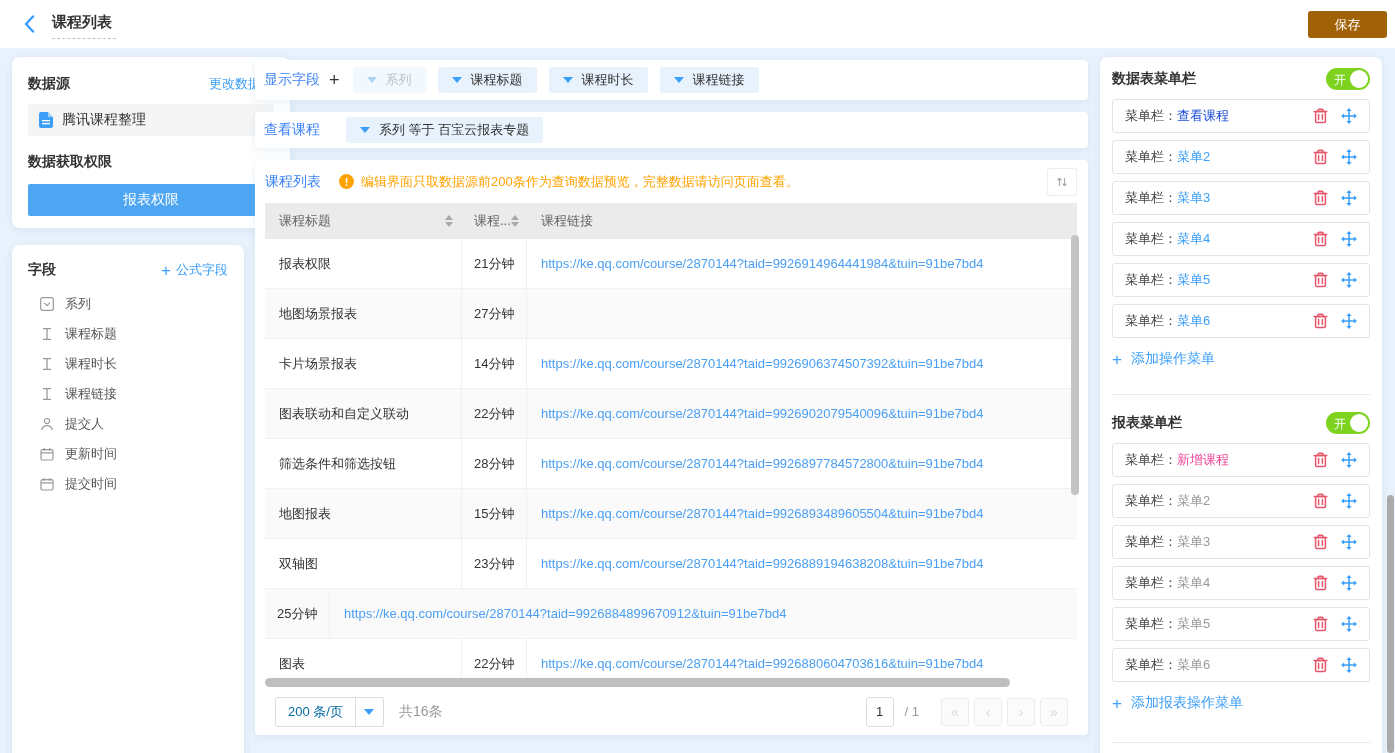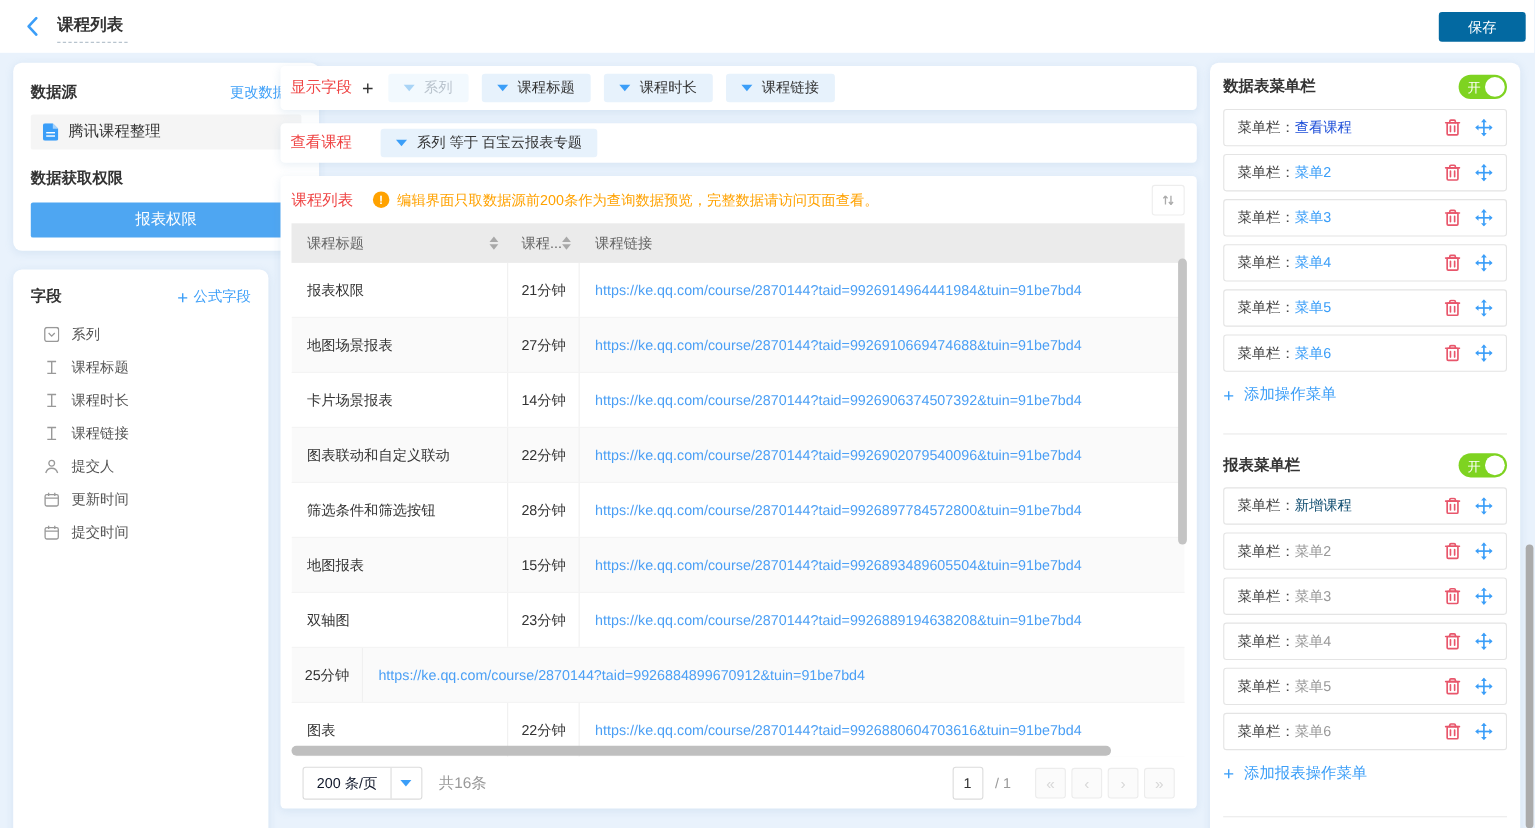--- a/index.html
+++ b/index.html
@@ -10,21 +10,21 @@
     font-family:"Liberation Sans","DejaVu Sans",sans-serif;
     color:#333;
   }
   .card { position:absolute; background:#fff; border-radius:8px; box-shadow:0 2px 8px rgba(120,160,200,.16); }
 
   
   .topbar { position:absolute; inset:0 0 auto 0; height:48px; background:#fff; z-index:6; }
   .back-btn { position:absolute; left:24px; top:15px; cursor:pointer; }
   .page-title { position:absolute; left:52px; top:13px; font-size:15px; font-weight:bold; color:#333;
                 padding:0 4px 6px 0; border-bottom:1px dashed #B8C4CE; }
-  .save-btn { position:absolute; right:8px; top:11px; width:79px; height:27px; background:#0369a1;
+  .save-btn { position:absolute; right:8px; top:11px; width:79px; height:27px; background:#a16207;
               color:#fff; font-size:13px; border:none; border-radius:3px; cursor:pointer; }
 
   
   .ds-card { left:12px; top:57px; width:278px; height:171px; padding:18px 16px; }
   .row-between { display:flex; justify-content:space-between; align-items:center; }
   .h { font-size:14px; font-weight:bold; color:#333; }
   .blue-link { font-size:13px; color:#3B9EF8; cursor:pointer; }
   .ds-item { margin-top:11px; height:32px; background:#F5F5F5; border-radius:2px;
              display:flex; align-items:center; gap:9px; padding:0 11px; font-size:14px; color:#333; cursor:pointer; }
   .perm-head { margin-top:17px; }
@@ -34,21 +34,21 @@
   .fields-card { left:12px; top:245px; width:232px; height:560px; padding:16px; }
   .field-list { margin-top:10px; }
   .field-item { display:flex; align-items:center; gap:11px; height:30px; padding-left:12px;
                 font-size:13px; color:#555; cursor:pointer; }
   .f-icon { width:14px; height:14px; display:flex; align-items:center; justify-content:center; }
   .plus-glyph { color:#3B9EF8; font-size:17px; font-weight:400; line-height:1; }
 
   
   .df-card { left:255px; top:60px; width:833px; height:40px; border-radius:4px;
              display:flex; align-items:center; padding:0 9px; }
-  .section-label { font-size:14px; color:#ef4444; }
+  .section-label { font-size:14px; color:#3b82f6; }
   .plus-inline { font-size:18px; color:#333; margin:0 9px 0 9px; line-height:1; cursor:pointer; }
   .tag-row { display:flex; gap:12px; }
   .tag { height:26px; background:#E7F2FC; border-radius:3px; display:flex; align-items:center;
          gap:9px; padding:0 14px; font-size:13px; color:#333; cursor:pointer; }
   .tri { width:0; height:0; border-left:5px solid transparent; border-right:5px solid transparent;
          border-top:6px solid #3B9EF8; }
   .tag.dimmed { background:#F2F9FE; color:#B9C3CD; }
   .tag.dimmed .tri { border-top-color:#A9D4F6; }
 
   .filter-card { left:255px; top:112px; width:833px; height:36px; border-radius:4px;
@@ -80,42 +80,42 @@
   .td { display:flex; align-items:center; height:100%; }
   .td1 { width:197px; padding-left:14px; border-right:1px solid #F0F0F0; }
   .td2 { width:65px; padding-left:12px; border-right:1px solid #F0F0F0;text-align:right; }
   .td3 { flex:1; padding-left:14px; color:#4A9FF5; cursor:pointer; }
 
   .h-scroll { position:absolute; left:10px; top:518px; width:745px; height:9px; background:#BFBFBF; border-radius:5px; cursor:pointer; }
   .v-scroll-table { position:absolute; left:816px; top:75px; width:8px; height:260px; background:#C4C4C4; border-radius:4px; cursor:pointer; }
 
   .pager { position:absolute; left:0; bottom:0; width:100%; height:47px; display:flex; align-items:center; padding:0 20px; }
   .page-size { display:flex; height:30px; border:1px solid #DCDCDC; border-radius:3px; align-items:center; background:#fff; cursor:pointer; }
-  .ps-text { padding:0 12px; font-size:13px; color:#0f172a; }
+  .ps-text { padding:0 12px; font-size:13px; color:#0369a1; }
   .ps-arrow { width:28px; align-self:stretch; border-left:1px solid #DCDCDC; display:flex; align-items:center; justify-content:center; }
   .total-text { margin-left:15px; font-size:14px; color:#999; }
   .page-box { margin-left:auto; min-width:28px; height:30px; border:1px solid #DCDCDC; border-radius:3px;
               display:flex; align-items:center; justify-content:center; font-size:13px; color:#333; background:#fff; padding:0 4px; }
   .slash { margin:0 11px; font-size:13px; color:#999; }
   .pg-nav { display:flex; gap:5px; margin-left:11px; }
   .nav-btn { width:28px; height:28px; border:1px solid #ECECEC; border-radius:3px; background:#FBFBFB;
              color:#D8D8D8; display:flex; align-items:center; justify-content:center; font-size:14px; cursor:pointer; }
 
   
   .right-card { left:1100px; top:57px; width:282px; height:900px; padding:10px 12px; }
   .sec-head { display:flex; justify-content:space-between; align-items:center; height:24px; margin-bottom:8px; }
   .toggle { position:relative; width:44px; height:22px; border-radius:11px; background:#7ED321; cursor:pointer; }
   .toggle .t-label { position:absolute; left:8px; top:4px; color:#fff; font-size:12px; }
   .toggle .knob { position:absolute; right:2px; top:2px; width:18px; height:18px; border-radius:50%; background:#fff; }
   .menu-item { height:34px; border:1px solid #E4E4E4; border-radius:3px; display:flex; align-items:center;
                padding:0 12px; margin-bottom:7px; font-size:13px; color:#444; background:#fff; cursor:pointer; }
   .mi-label.c-green { color:#1d4ed8; }
   .mi-label.c-blue  { color:#3B9EF8; }
   .mi-label.c-gray  { color:#999; }
-  .mi-label.c-dark  { color:#0c4a6e;font-family:Liberation Mono, monospace; }
+  .mi-label.c-dark  { color:#ec4899;font-family:Liberation Mono, monospace; }
   .icon-btn { display:flex; align-items:center; cursor:pointer; }
   .trash-wrap { margin-left:auto; }
   .move-wrap { margin-left:13px; }
   .add-link { display:flex; align-items:center; gap:9px; color:#3B9EF8; font-size:14px; margin-top:12px; cursor:pointer; }
   .sec-divider { border:none; border-top:1px solid #EAEAEA; margin:26px 0 16px; }
   .sec-divider.second { margin-top:30px; }
 
   .window-scroll { position:absolute; right:1px; top:495px; width:7px; height:258px; background:#ABABAB; border-radius:4px; z-index:10; cursor:pointer; }
 </style>
 </head>
@@ -305,21 +305,20 @@
     <div class="tbody">
 
     <div class="tr">
           <div class="td td1">报表权限</div>
           <div class="td td2">21分钟</div>
           <div class="td td3">https://ke.qq.com/course/2870144?taid=9926914964441984&amp;tuin=91be7bd4</div>
         </div>
         <div class="tr">
           <div class="td td1">地图场景报表</div>
           <div class="td td2">27分钟</div>
-          <div class="td td3">https://ke.qq.com/course/2870144?taid=9926910669474688&amp;tuin=91be7bd4</div>
         </div>
         <div class="tr">
           <div class="td td1">卡片场景报表</div>
           <div class="td td2">14分钟</div>
           <div class="td td3">https://ke.qq.com/course/2870144?taid=9926906374507392&amp;tuin=91be7bd4</div>
         </div>
         <div class="tr">
           <div class="td td1">图表联动和自定义联动</div>
           <div class="td td2">22分钟</div>
           <div class="td td3">https://ke.qq.com/course/2870144?taid=9926902079540096&amp;tuin=91be7bd4</div>

